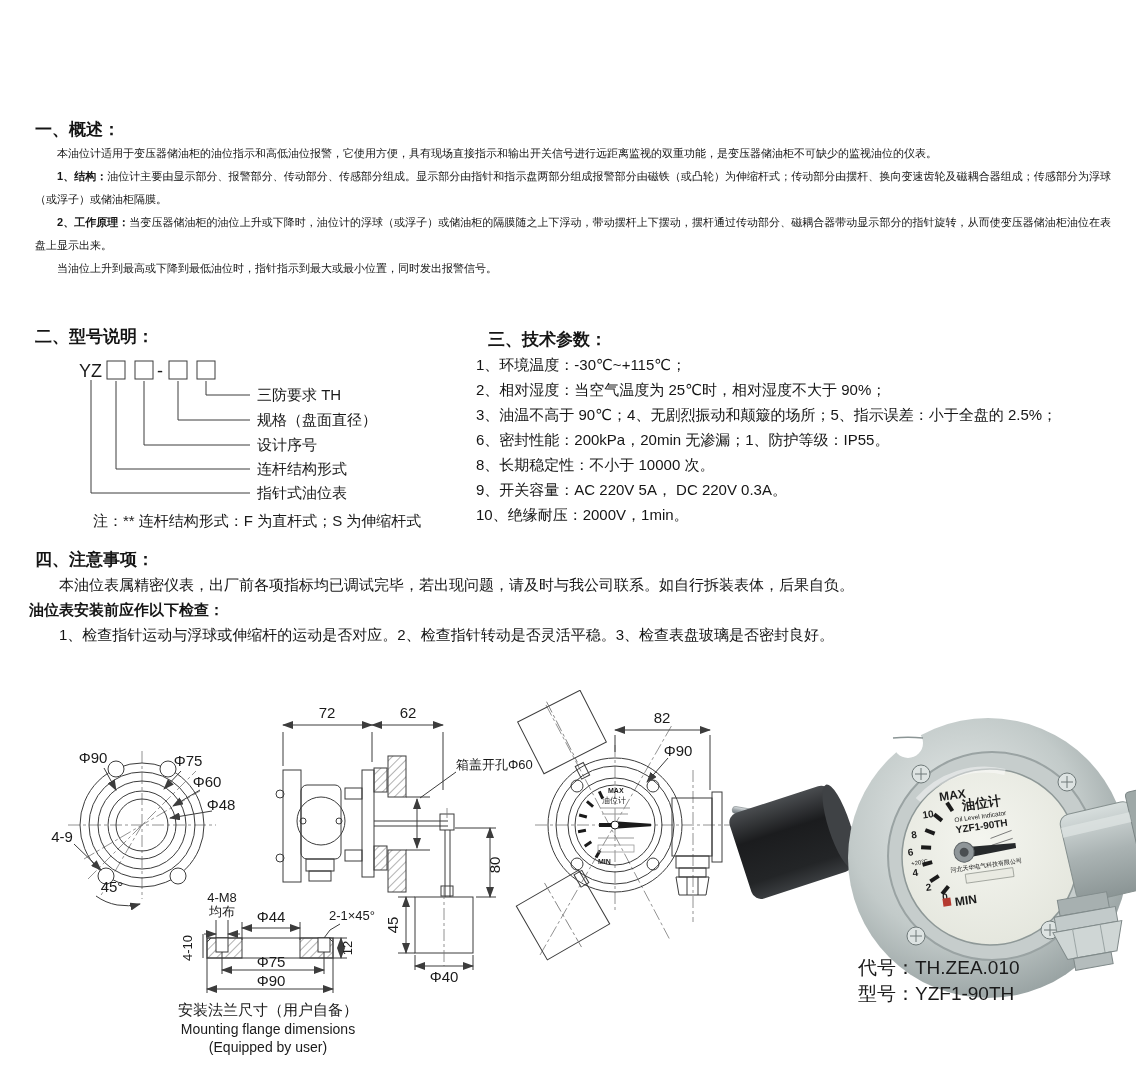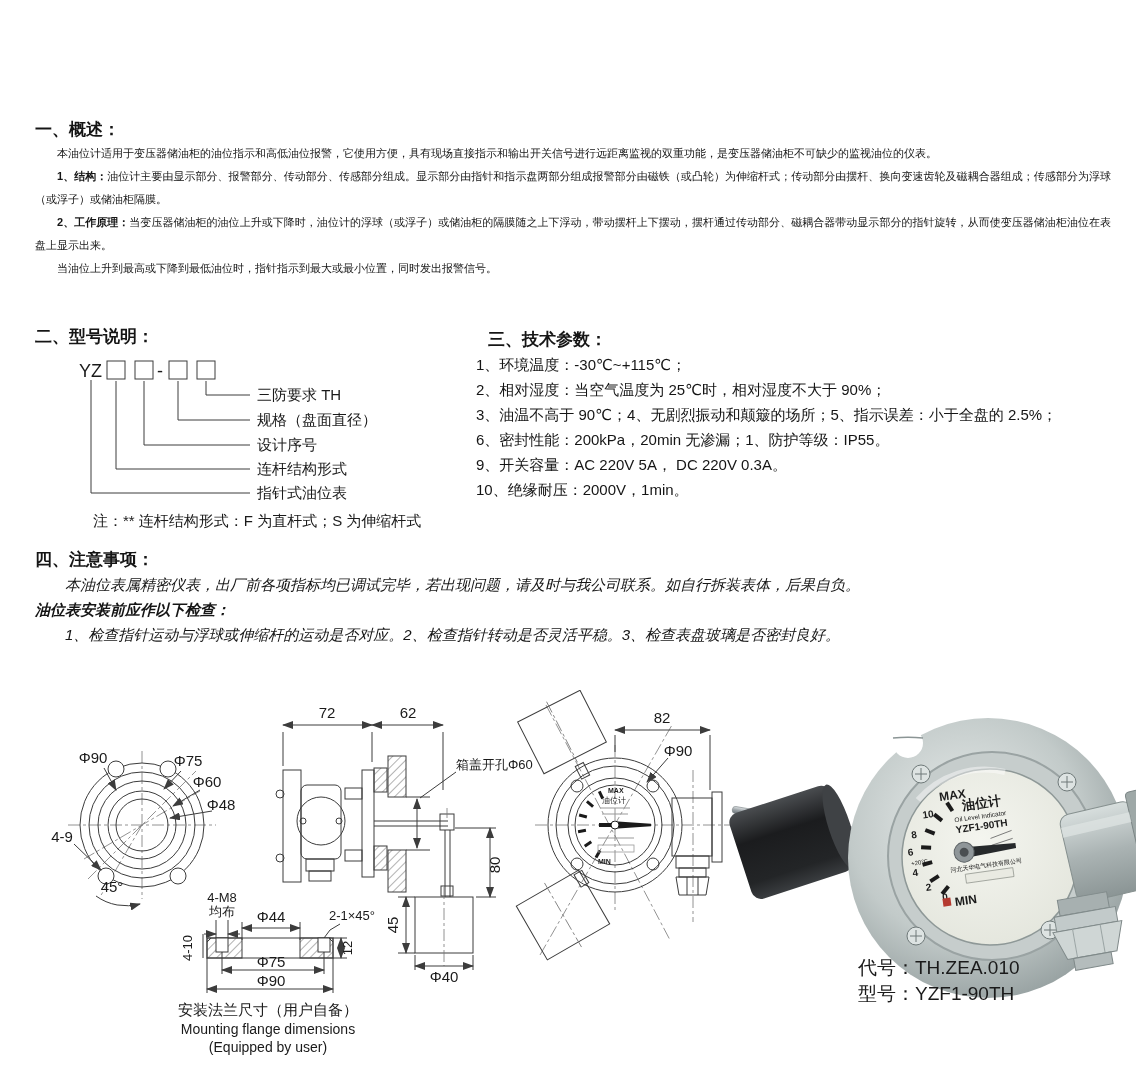--- a/index.html
+++ b/index.html
@@ -65,26 +65,27 @@
     <text x="222" y="150" font-size="15">指针式油位表</text>
     <text x="58" y="178" font-size="15">注：** 连杆结构形式：F 为直杆式；S 为伸缩杆式</text>
   </svg>
 
   <div class="abs sec-h" style="left:488px;top:328px;">三、技术参数：</div>
   <div class="abs" style="left:476px;top:352px;width:630px;">
     <div class="param-line">1、环境温度：-30℃~+115℃；</div>
     <div class="param-line">2、相对湿度：当空气温度为 25℃时，相对湿度不大于 90%；</div>
     <div class="param-line">3、油温不高于 90℃；4、无剧烈振动和颠簸的场所；5、指示误差：小于全盘的 2.5%；</div>
     <div class="param-line">6、密封性能：200kPa，20min 无渗漏；1、防护等级：IP55。</div>
+    <div class="param-line">8、长期稳定性：不小于 10000 次。</div>
     <div class="param-line">9、开关容量：AC 220V 5A， DC 220V 0.3A。</div>
     <div class="param-line">10、绝缘耐压：2000V，1min。</div>
   </div>
 
   <div class="abs sec-h" style="left:35px;top:548px;">四、注意事项：</div>
-  <div class="abs" style="left:35px;top:572px;width:1085px;font-style:italic;">
+  <div class="abs" style="left:29px;top:572px;width:1085px;">
     <div class="note-line" style="padding-left:30px;">本油位表属精密仪表，出厂前各项指标均已调试完毕，若出现问题，请及时与我公司联系。如自行拆装表体，后果自负。</div>
     <div class="note-line" style="font-weight:bold;">油位表安装前应作以下检查：</div>
     <div class="note-line" style="padding-left:30px;">1、检查指针运动与浮球或伸缩杆的运动是否对应。2、检查指针转动是否灵活平稳。3、检查表盘玻璃是否密封良好。</div>
   </div>
 
   <svg class="abs" style="left:0;top:690px;" width="1136" height="397" viewBox="0 0 1136 397">
     <defs>
       <marker id="ar" markerWidth="11" markerHeight="8" refX="10" refY="4" orient="auto-start-reverse" markerUnits="userSpaceOnUse">
         <path d="M0,0 L11,4 L0,8 z" fill="#3c3c3c"></path>
       </marker>

